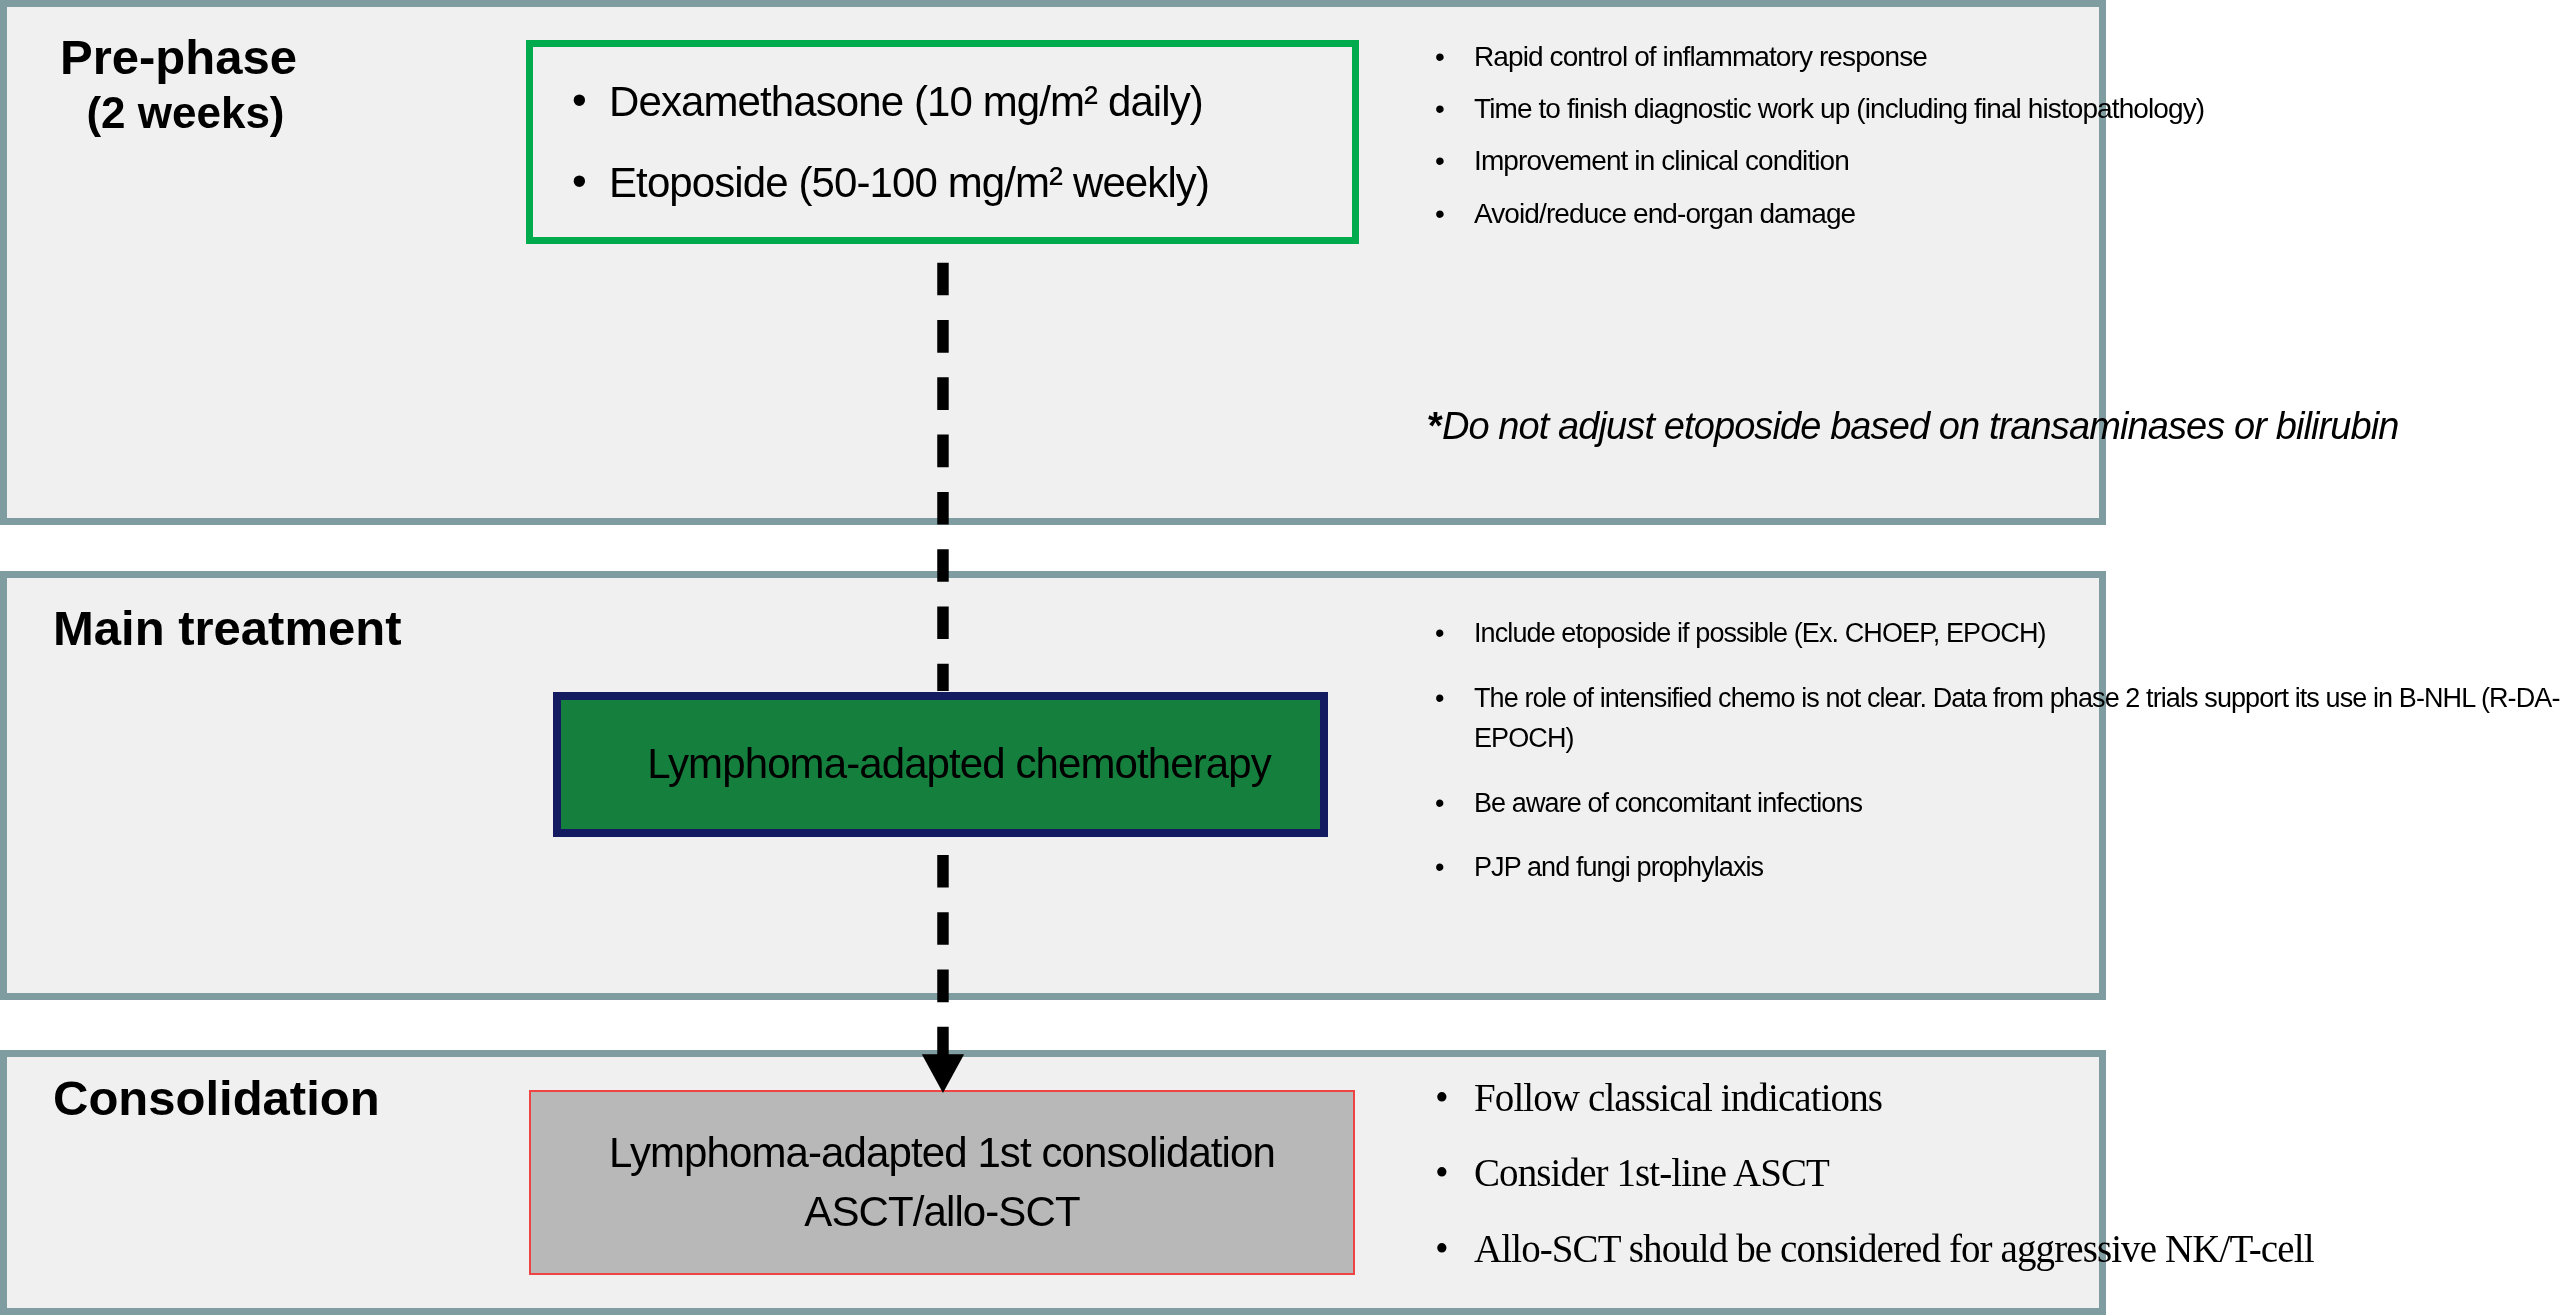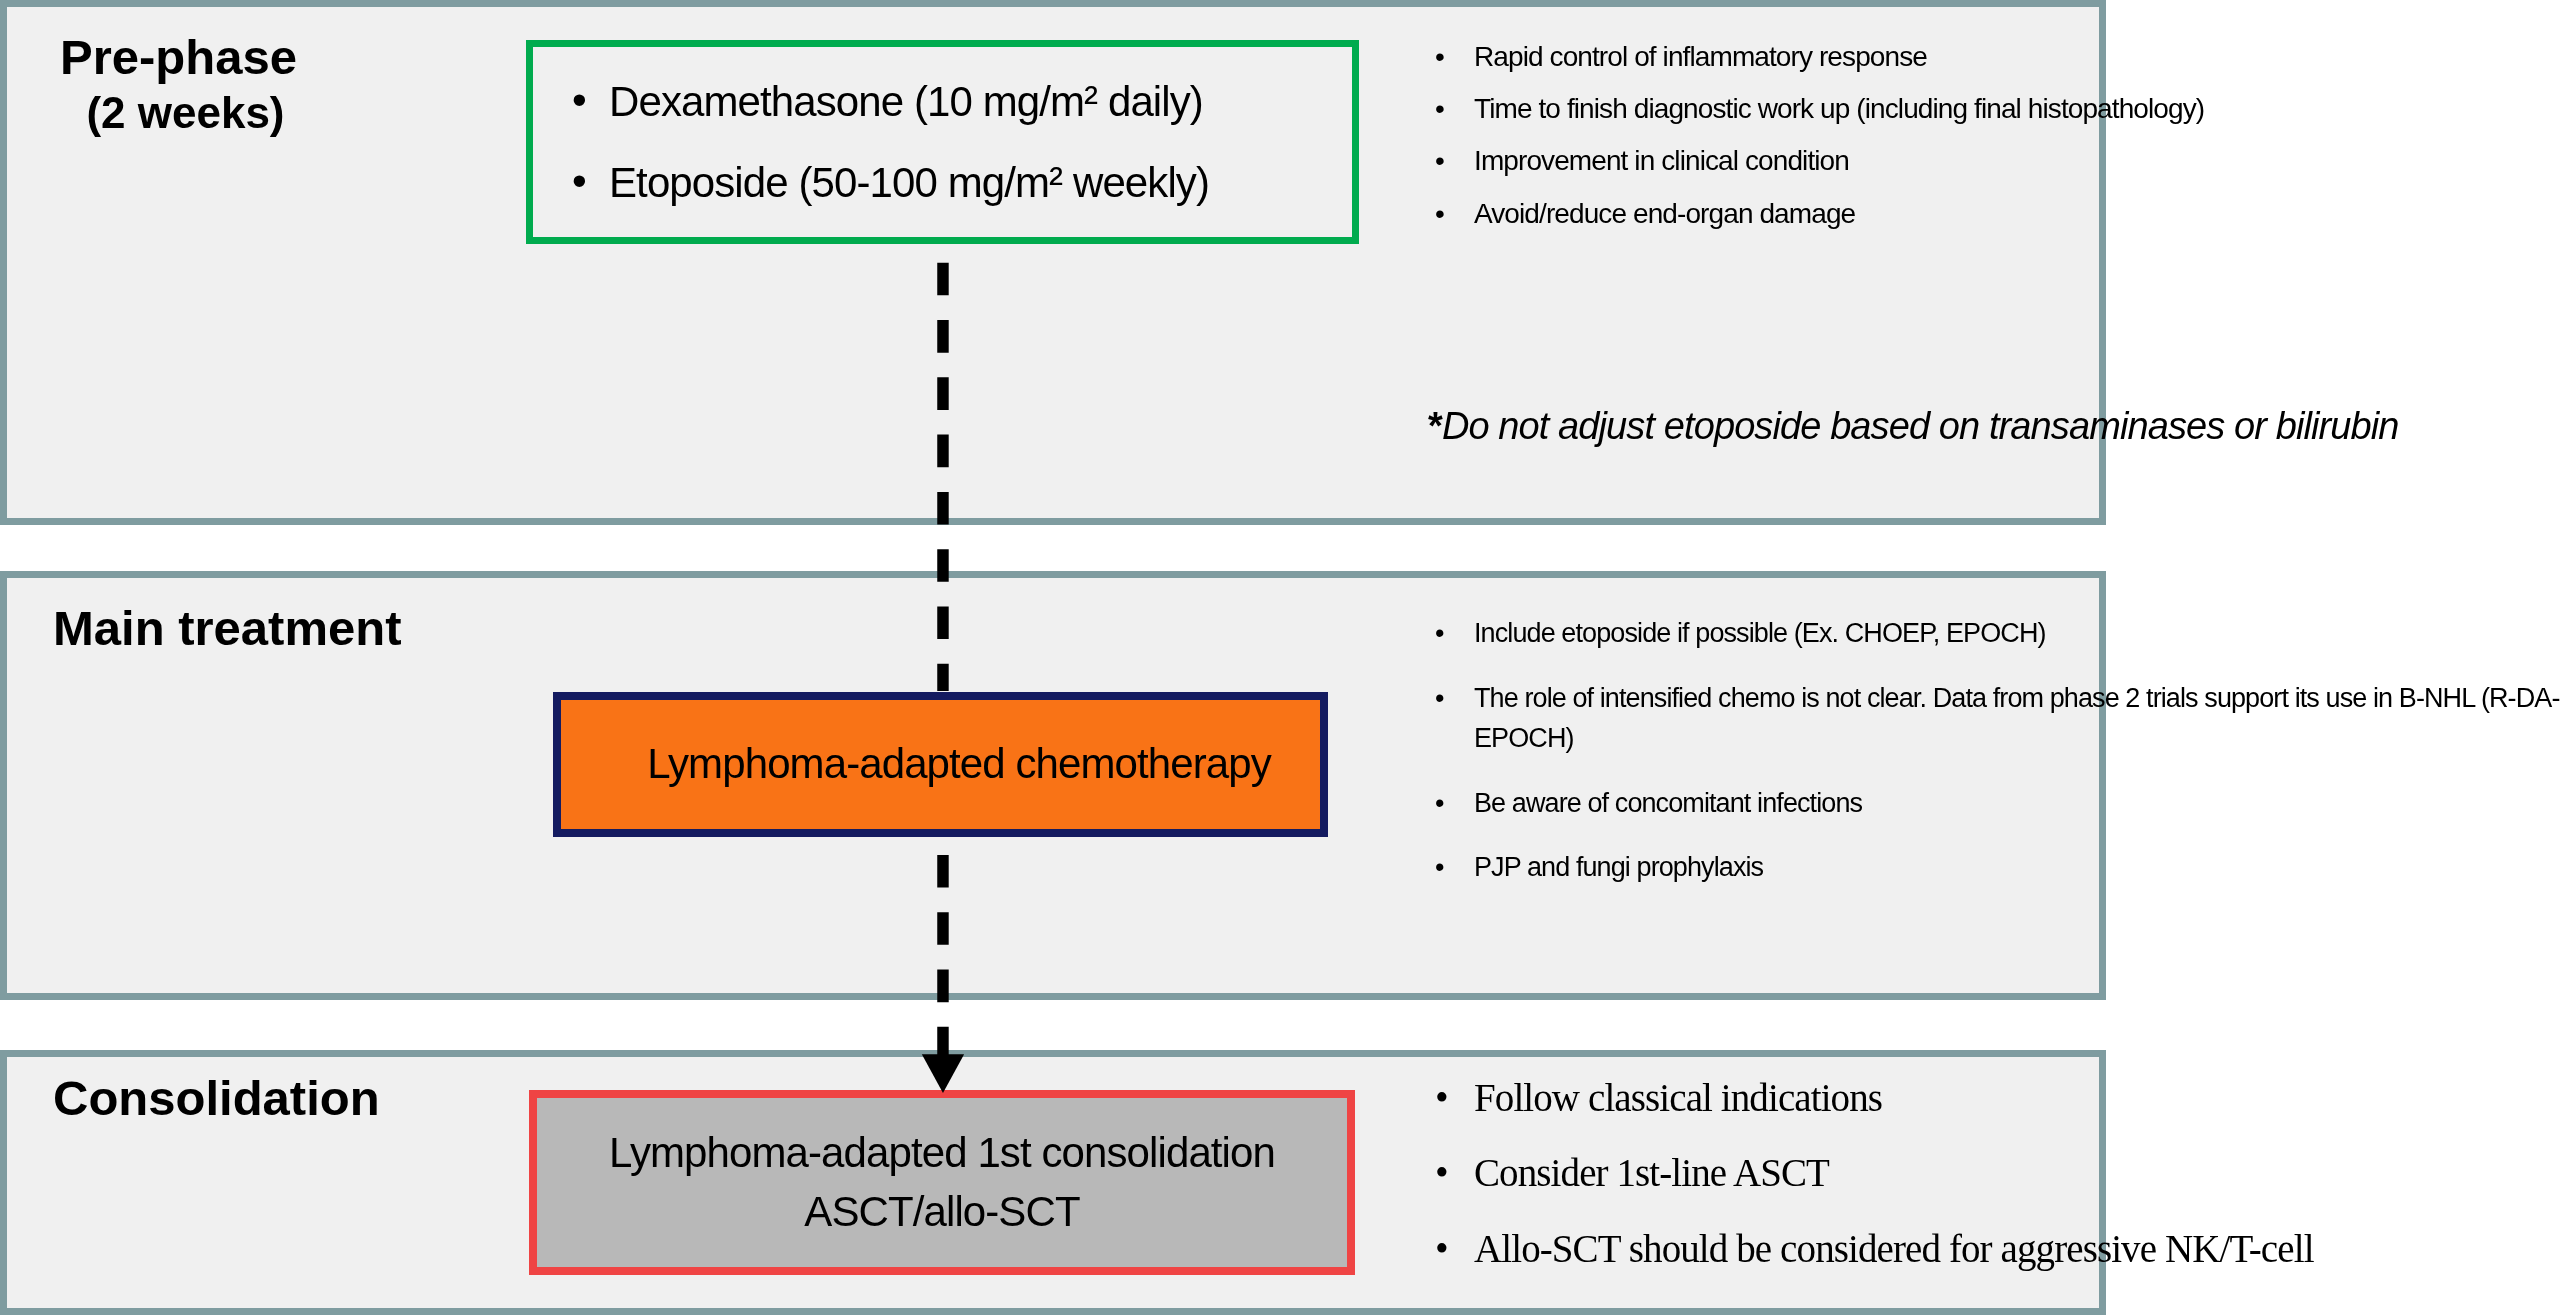--- a/index.html
+++ b/index.html
@@ -61,27 +61,27 @@
     display:flex;align-items:center;justify-content:center;
     text-align:center;
     font-size:42px;
     letter-spacing:-0.9px;
     line-height:1.4;
   }
   #main-treatment-box{
     left:546px;top:114px;
     width:775px;height:145px;
     border:8px solid #141b60;
-    background:#f97316;
+    background:#15803d;
     padding-left:37px;
   }
   #consolidation-box{
     left:522px;top:33px;
     width:826px;height:185px;
-    border:8px solid #ef4444;
+    border:2px solid #ef4444;
     background:#b8b8b8;
     padding:0 21px;
   }
 
   
   .notes{
     position:absolute;
     left:1421px;
     width:1133px;
     list-style:none;

